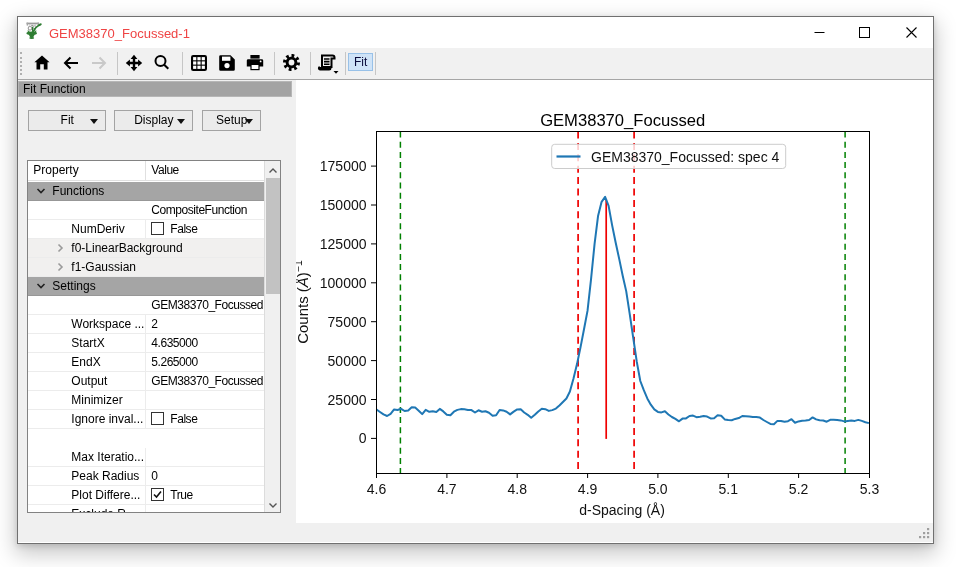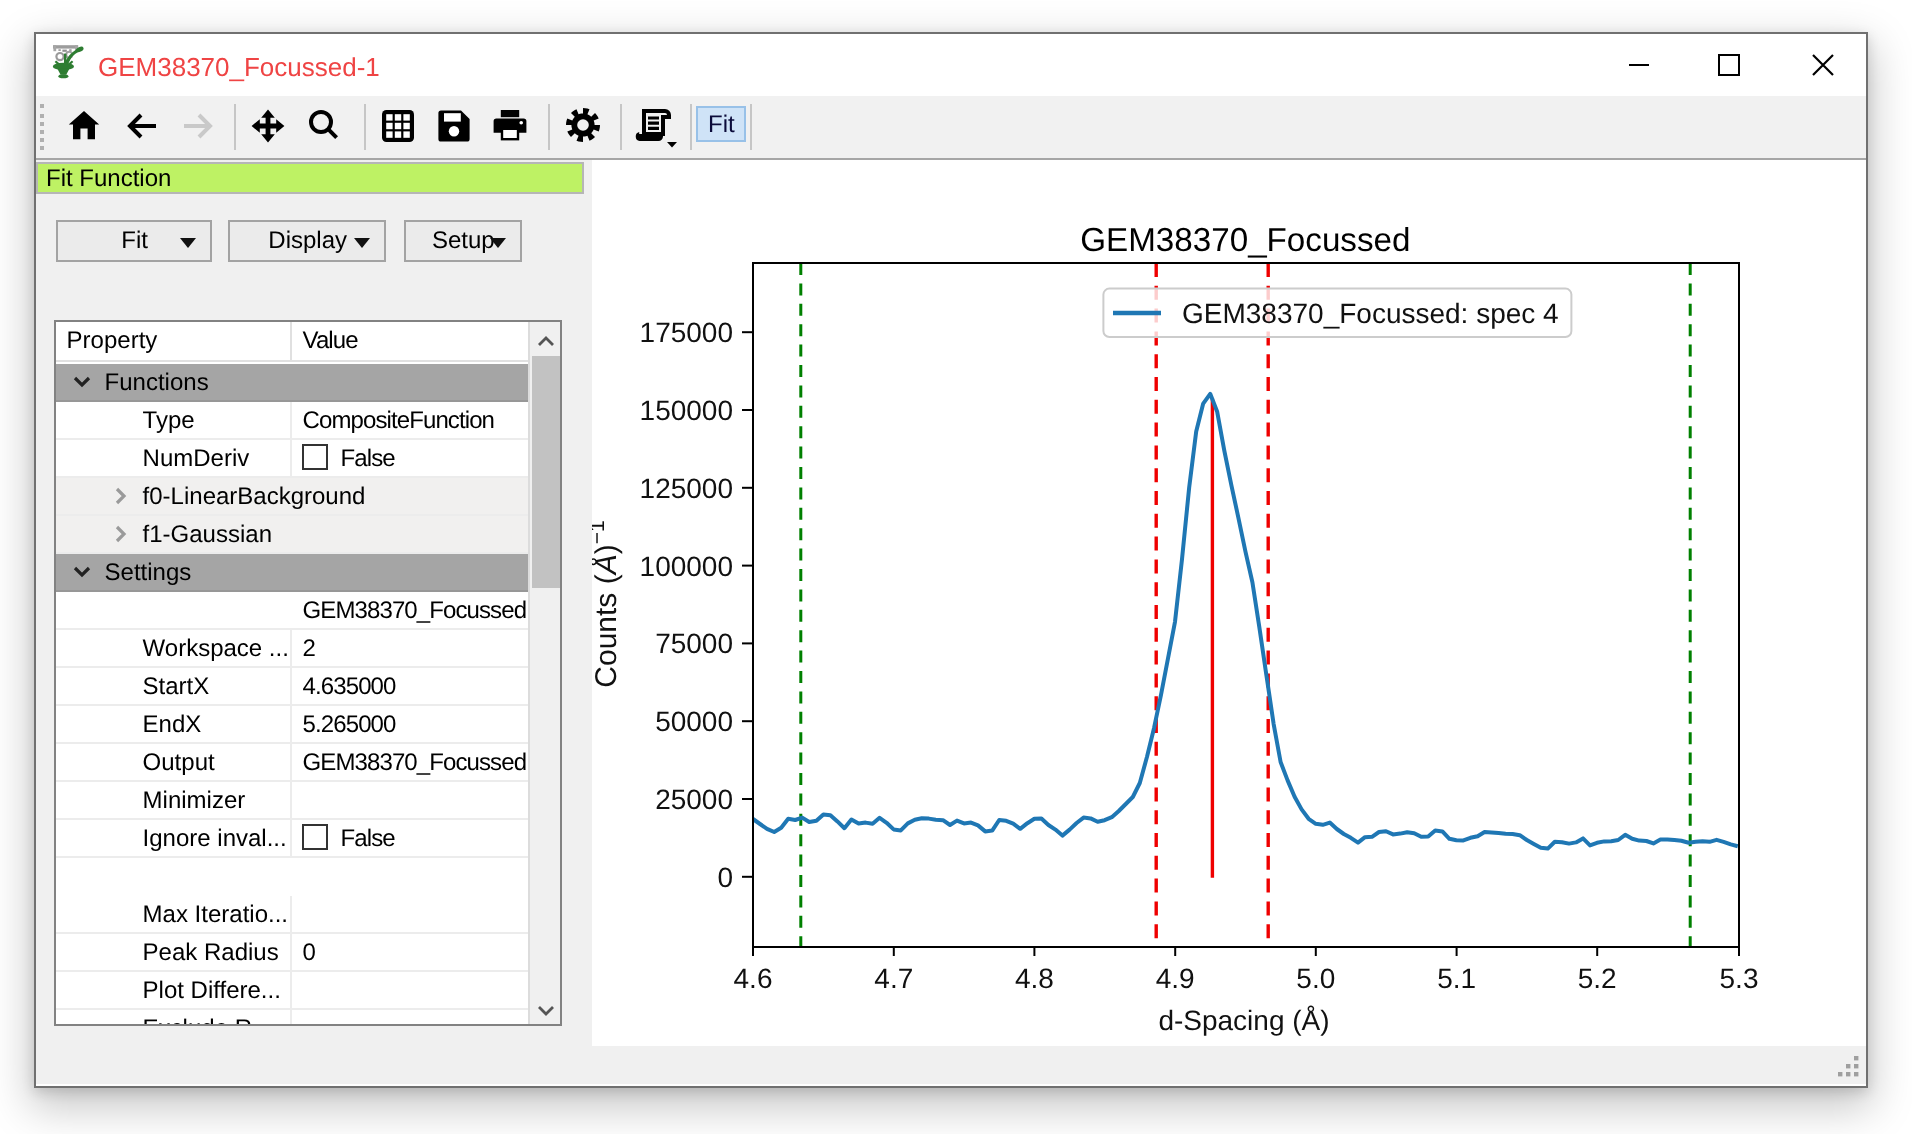--- a/index.html
+++ b/index.html
@@ -4,21 +4,21 @@
 html,body{width:956px;height:567px;background:#fff;font-family:"Liberation Sans",sans-serif;overflow:hidden;position:relative}
 .abs{position:absolute}
 .win{position:absolute;left:17px;top:16px;width:917px;height:528px;background:#fff;border:1px solid #707070;box-shadow:0 8px 20px 2px rgba(0,0,0,0.22),0 2px 6px rgba(0,0,0,0.14)}
 .titlebar{position:absolute;left:0;top:0;width:100%;height:31px;background:#fff}
 .title-txt{position:absolute;left:31px;top:9px;font-size:13px;color:#ef4444}
 .toolbar{position:absolute;left:0;top:31px;width:100%;height:32px;background:#f1f1f1;border-bottom:1px solid #a6a6a6}
 .sep{position:absolute;top:4px;height:23px;width:1px;background:#c6c6c6}
 .dock{position:absolute;left:0;top:63px;width:278px;height:444px;background:#f0f0f0}
 .fig{position:absolute;left:278px;top:63px;width:636px;height:443px;background:#fff}
 .statusbar{position:absolute;left:0;top:506px;width:100%;height:19px;background:#f0f0f0}
-.ffbar{position:absolute;left:0;top:1px;width:274px;height:16px;background:#bef264;border:1px solid #b6b6b6;font-size:12px;color:#000;line-height:14px;padding-left:4px}
+.ffbar{position:absolute;left:0;top:1px;width:274px;height:16px;background:#a3a3a3;border:1px solid #b6b6b6;font-size:12px;color:#000;line-height:14px;padding-left:4px}
 .btn{position:absolute;top:30px;height:21px;background:#ebebeb;border:1px solid #a3a3a3;font-size:12px;color:#000;text-align:center;line-height:19px}
 .btn .arr{position:absolute;right:7px;top:8px;width:0;height:0;border-left:4px solid transparent;border-right:4px solid transparent;border-top:5px solid #111}
 .tbl{position:absolute;left:9.3px;top:80px;width:253.4px;height:353px;background:#fff;border:1px solid #828282;overflow:hidden;font-size:12px;color:#000}
 .row{position:absolute;left:0;width:236px;height:19px;line-height:19px;border-bottom:1px solid #ececec;background:#fff}
 .row .p{position:absolute;left:0;top:0;width:118px;height:19px;border-right:1px solid #ececec;padding-left:43px;white-space:nowrap;overflow:hidden}
 .row .v{position:absolute;left:119px;top:0;right:0;height:31px;padding-left:4px;white-space:nowrap;overflow:hidden;letter-spacing:-0.45px}
 .sec{background:#a5a5a5;border-bottom:1px solid #979797}
 .sub{background:#f1f0ef}
 .chev{position:absolute;left:8px;top:4px;width:10px;height:10px}
 .chev2{position:absolute;left:27px;top:4px;width:10px;height:10px}
@@ -139,21 +139,20 @@
           <div class="p" style="padding-left:5px;height:20px;border-right:1px solid #e0e0e0">Property</div>
           <div class="v" style="height:20px">Value</div>
         </div>
 <div class="row sec" style="top:21px">
           <svg class="chev" viewBox="0 0 10 10">
             <path d="M1.5 3 L5 6.5 L8.5 3" stroke="#222" stroke-width="1.6" fill="none"></path>
           </svg>
           <div style="position:absolute;left:24px;top:0">Functions</div>
         </div>
 <div class="row" style="top:40px">
-          <div class="p">Type</div>
           <div class="v">CompositeFunction</div>
         </div>
 <div class="row" style="top:59px">
           <div class="p">NumDeriv</div>
           <div class="v"><span class="cb"></span>False</div>
         </div>
 <div class="row sub" style="top:78px">
           <svg class="chev2" viewBox="0 0 10 10">
             <path d="M3.5 1.5 L7 5 L3.5 8.5" stroke="#9a9a9a" stroke-width="1.6" fill="none"></path>
           </svg>
@@ -199,20 +198,23 @@
         </div>
 <div class="row" style="top:287px">
           <div class="p">Max Iteratio...</div>
         </div>
 <div class="row" style="top:306px">
           <div class="p">Peak Radius</div>
           <div class="v">0</div>
         </div>
 <div class="row" style="top:325px">
           <div class="p">Plot Differe...</div>
+          <div class="v"><span class="cb"><svg width="11" height="11" viewBox="0 0 11 11" style="position:absolute;left:0;top:0">
+                <path d="M2 5.5 L4.5 8 L9 2.5" stroke="#111" stroke-width="1.6" fill="none"></path>
+              </svg></span>True</div>
         </div>
 <div class="row" style="top:344px">
           <div class="p">Exclude R...</div>
           <div class="v"></div>
         </div>
 <div class="sbar">
  <div class="sb-btn" style="top:0"><svg width="10" height="10" viewBox="0 0 10 10" style="margin-top:5px">
               <path d="M1.5 6.5 L5 3 L8.5 6.5" stroke="#555" stroke-width="1.4" fill="none"></path>
             </svg></div>
  <div class="thumb"></div>

